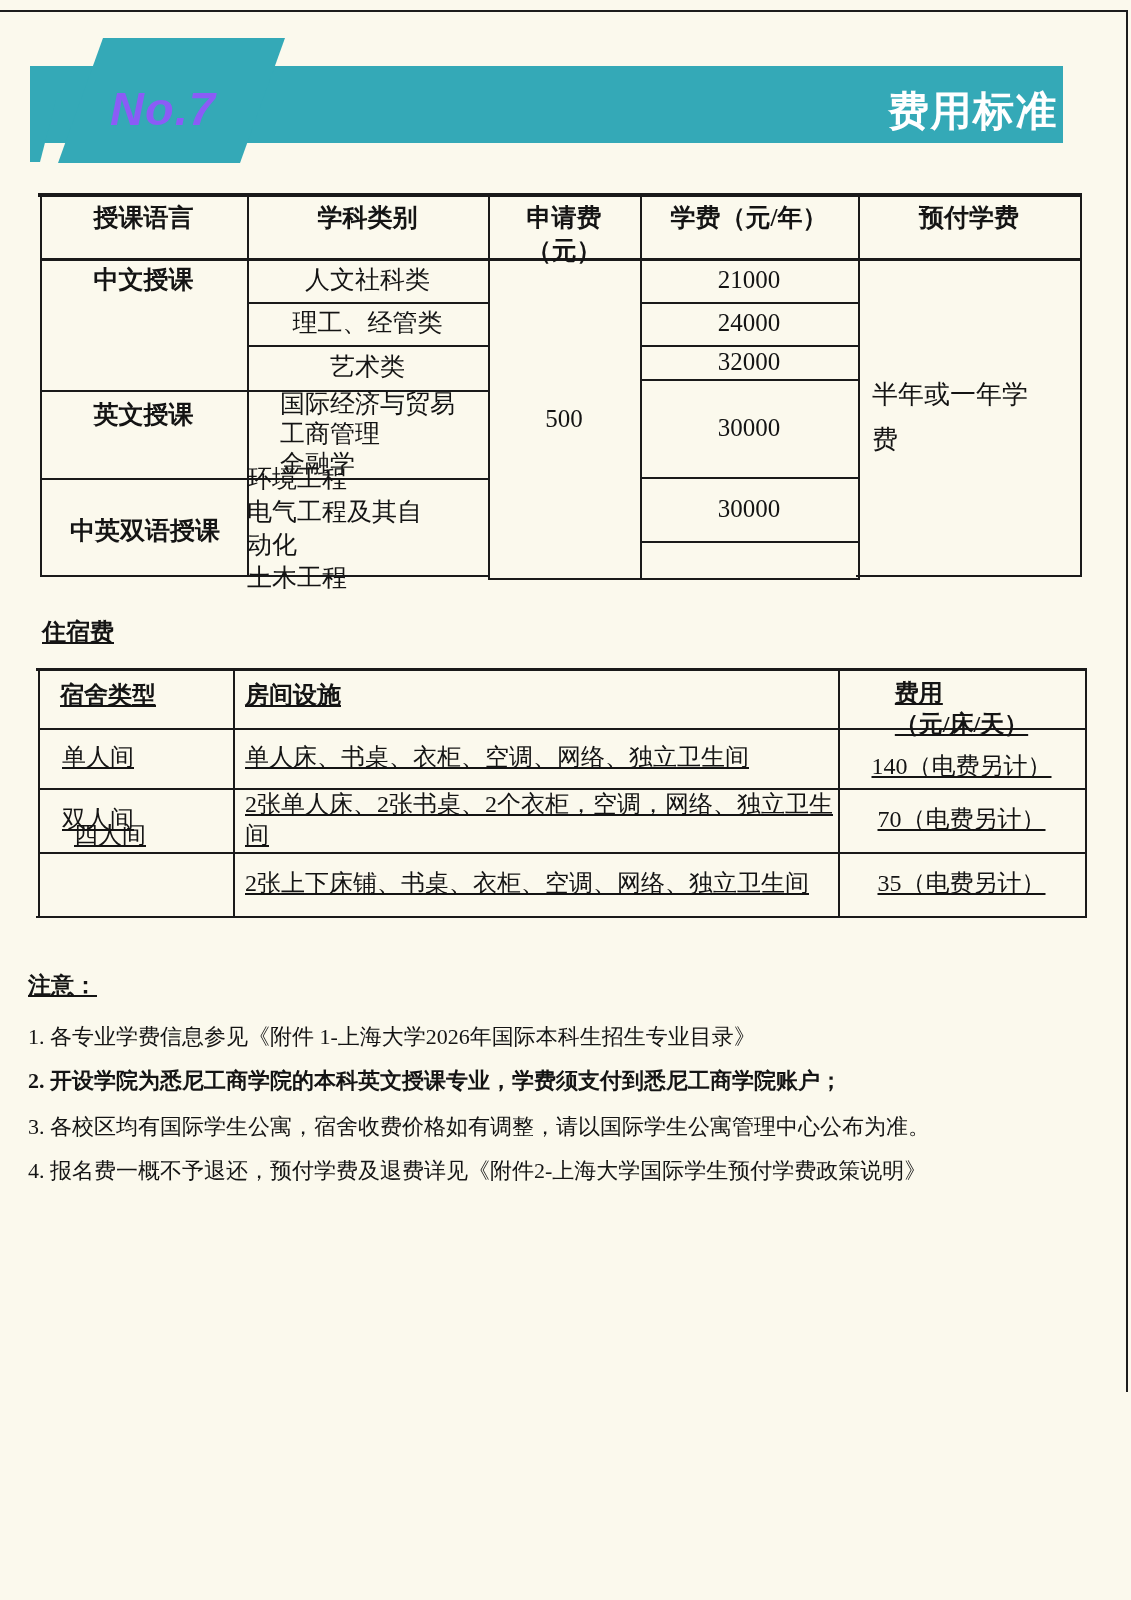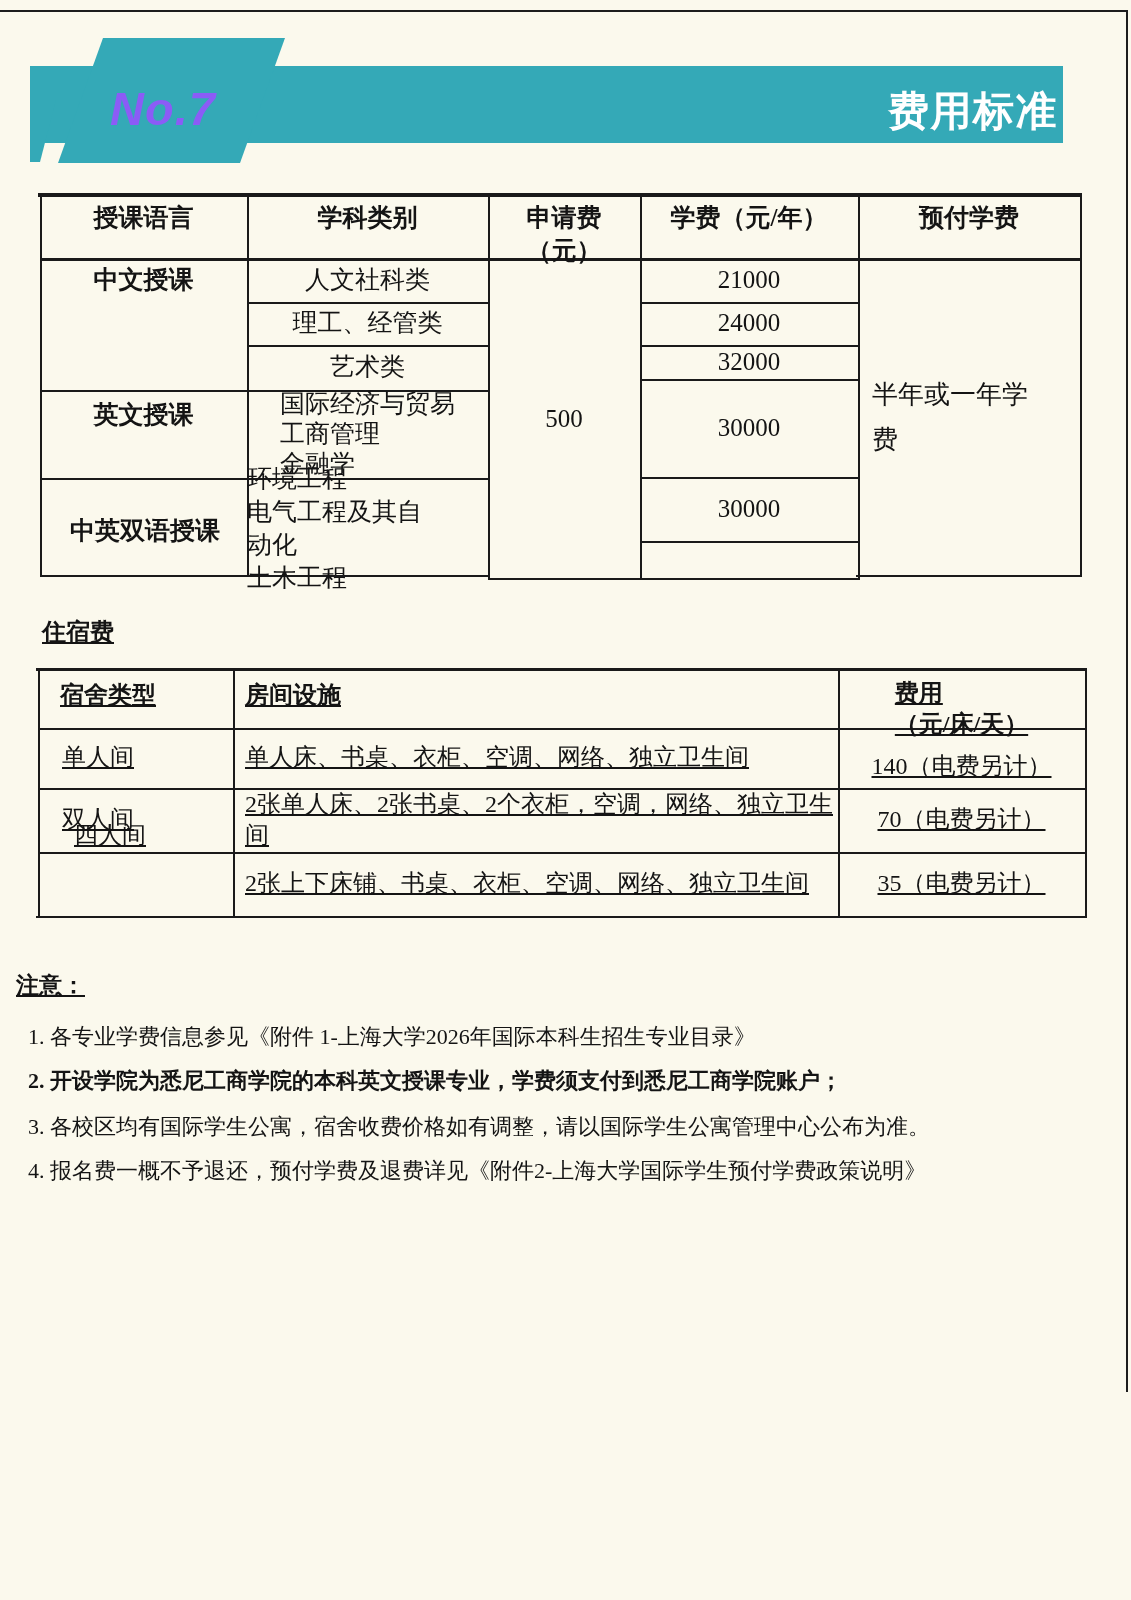--- a/index.html
+++ b/index.html
@@ -47,21 +47,21 @@
   .leftalign{justify-content:flex-start;text-align:left;box-sizing:border-box;}
   .majors{line-height:30px;}
   .majors2{line-height:33px;}
   .prepaid-inner{width:172px;text-align:left;font-size:26px;line-height:1.7;}
   
   .section-heading{
     position:absolute;left:42px;top:616px;
     font-size:24px;font-weight:bold;text-decoration:underline;
   }
   .notes-title{
-    position:absolute;left:16px;top:970px;
+    position:absolute;left:28px;top:970px;
     font-size:23px;font-weight:bold;text-decoration:underline;
   }
   .note-item{position:absolute;left:28px;width:1060px;font-size:22px;line-height:1.35;}
   .note-item .num{position:absolute;left:0;top:0;}
   .note-item .txt{display:block;margin-left:22px;}
   .note-item.bold{font-weight:bold;}
 </style>
 </head>
 <body>
 

